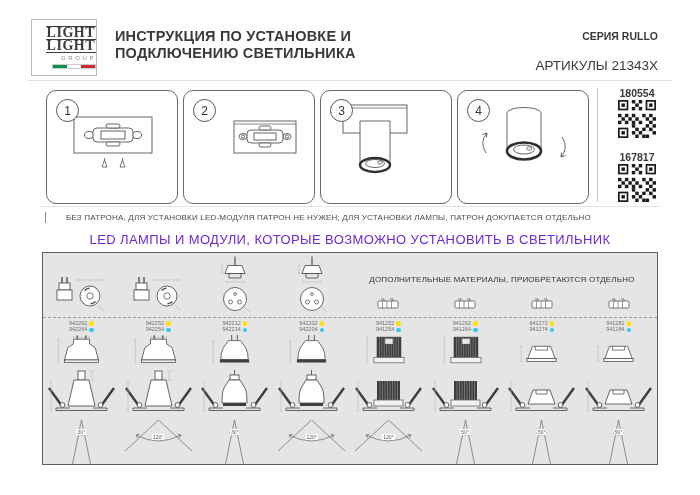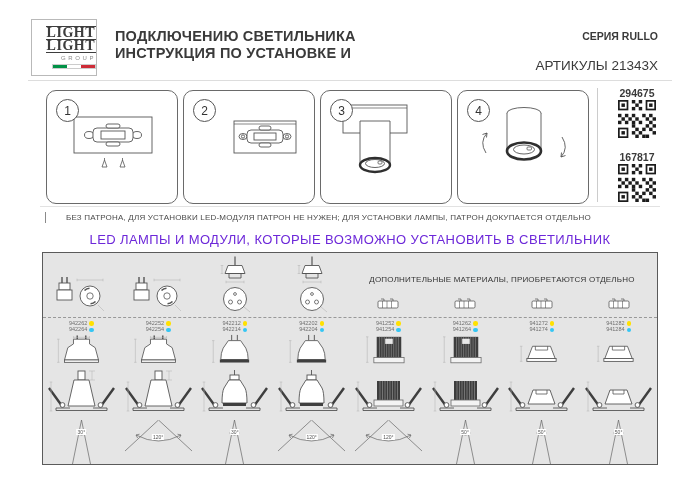--- a/index.html
+++ b/index.html
@@ -218,22 +218,22 @@
     <span class="logo-l1">LIGHT</span>
     <span class="logo-l2">LIGHT</span>
     <span class="logo-l3">GROUP</span>
     <span class="logo-flag">
         <i class="fl-g"></i>
         <i class="fl-w"></i>
         <i class="fl-r"></i>
       </span>
   </div>
   <div class="main-title">
+    <div>ИНСТРУКЦИЯ ПО УСТАНОВКЕ И</div>
     <div>ПОДКЛЮЧЕНИЮ СВЕТИЛЬНИКА</div>
-    <div>ИНСТРУКЦИЯ ПО УСТАНОВКЕ И</div>
   </div>
   <div class="series-wrap">
     <div class="series">СЕРИЯ RULLO</div>
     <div class="articles">АРТИКУЛЫ 21343X</div>
   </div>
   <div class="hrule"></div>
 
   <div class="step s1">
     <svg width="132" height="114" viewBox="0 0 132 114">
       <rect x="27" y="26" width="78" height="36" fill="#fff" stroke="#555" stroke-width="0.9"></rect>
@@ -294,21 +294,21 @@
       <rect x="69" y="56" width="4.5" height="3" rx="1" fill="#fff" stroke="#555" stroke-width="0.8"></rect>
       <path d="M28,62 q-7,-11 1,-20" fill="none" stroke="#555" stroke-width="0.9"></path>
       <path d="M29,42 l-4.5,1.5 M29,42 l-0.5,4.5" stroke="#555" stroke-width="0.9" fill="none"></path>
       <path d="M104,46 q7,11 -1,20" fill="none" stroke="#555" stroke-width="0.9"></path>
       <path d="M103,66 l4.5,-1.5 M103,66 l0.5,-4.5" stroke="#555" stroke-width="0.9" fill="none"></path>
     </svg>
     <div class="stepnum">4</div>
   </div>
 
   <div class="qr-div"></div>
-  <div class="qr-label ql1">294675</div>
+  <div class="qr-label ql1">180554</div>
   <svg class="qr q1" viewBox="0 0 33 33">
       <use href="#s-qr"></use>
     </svg>
   <div class="qr-label ql2">167817</div>
   <svg class="qr q2" viewBox="0 0 33 33">
       <use href="#s-qr"></use>
     </svg>
 
   <div class="rule2"></div>
   <div class="note">БЕЗ ПАТРОНА, ДЛЯ УСТАНОВКИ LED-МОДУЛЯ ПАТРОН НЕ НУЖЕН; ДЛЯ УСТАНОВКИ ЛАМПЫ, ПАТРОН ДОКУПАЕТСЯ ОТДЕЛЬНО</div>

